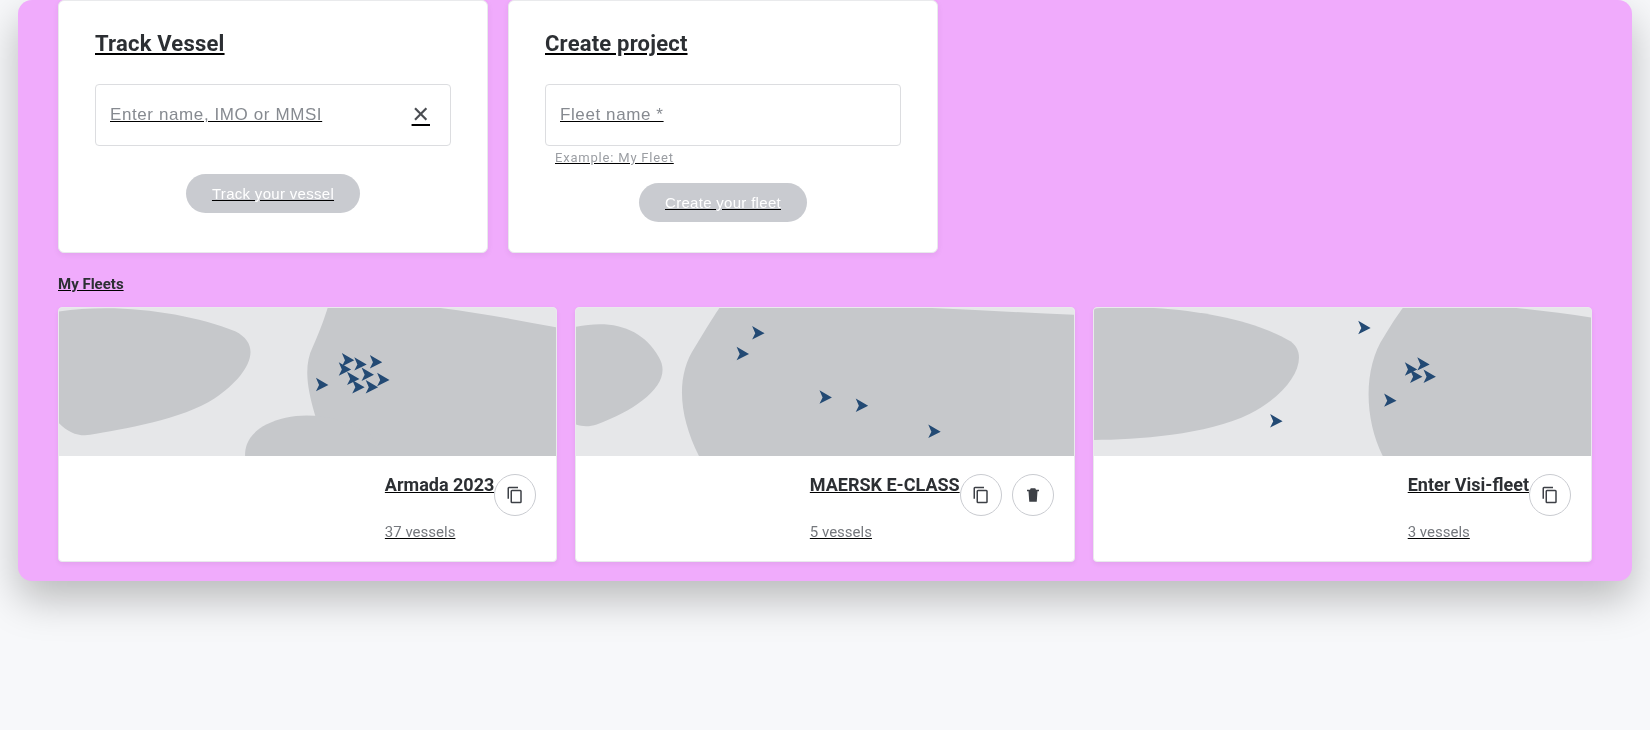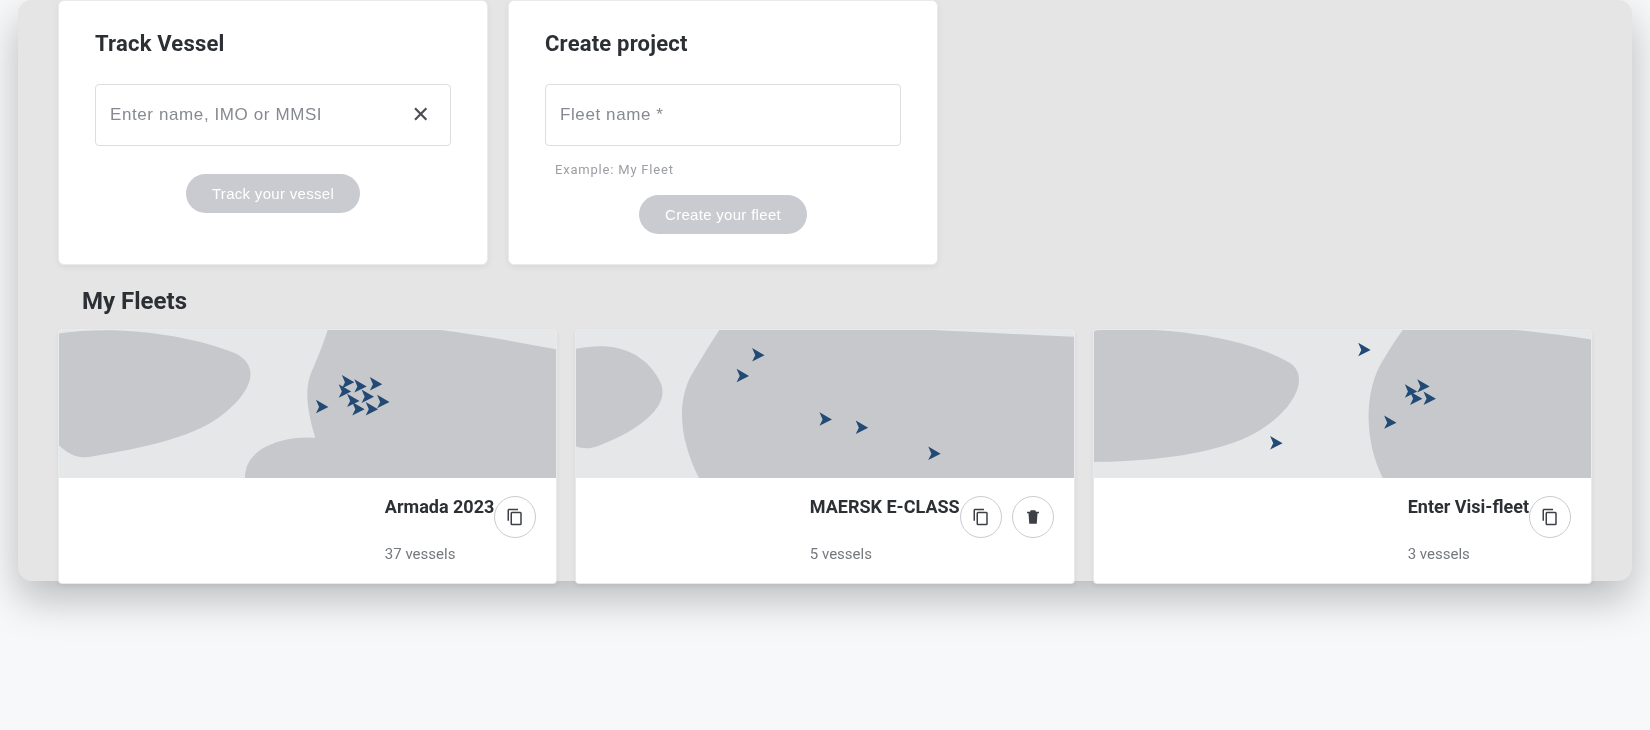--- a/index.html
+++ b/index.html
@@ -5,26 +5,27 @@
   * { box-sizing: border-box; margin: 0; padding: 0; }
   body {
     font-family: -apple-system, BlinkMacSystemFont, "Segoe UI", Roboto, Helvetica, Arial, sans-serif;
     background: #f7f8fa;
     width: 1650px;
     height: 730px;
     overflow: hidden;
   }
   .app-shell {
     margin: 0 18px 18px 18px;
-    background: #e5e5e5;
+    background: #f0abfc;
     border-radius: 14px;
     box-shadow: 0 18px 40px rgba(0,0,0,0.25);
     height: 581px;
     position: relative;
     padding: 0;
+    text-decoration: underline;
   }
   .top-row {
     display: flex;
     gap: 20px;
     padding: 0 40px;
   }
   .card {
     background: #ffffff;
     border: 1px solid #e9eaec;
     border-radius: 6px;
@@ -67,41 +68,40 @@
     cursor: pointer;
     color: #4a4d52;
     font-size: 22px;
     line-height: 1;
     padding: 6px;
   }
   .helper {
     font-size: 13px;
     color: #9b9ea3;
     letter-spacing: 0.8px;
-    margin-top: 16px;
+    margin-top: 4px;
     margin-left: 10px;
   }
   .pill-btn {
     display: block;
     margin: 28px auto 0;
     background: #c9cbd0;
     color: #ffffff;
     border: none;
     border-radius: 999px;
     padding: 11px 26px;
     font-size: 15px;
     letter-spacing: 0.3px;
     cursor: default;
   }
   .section-title {
-    font-size: 24px;
+    font-size: 15px;
     font-weight: 700;
     color: #2c2f33;
     padding: 22px 40px 14px;
-    margin-left: 24px;
   }
   .fleets-row {
     display: flex;
     gap: 18px;
     padding: 0 40px;
   }
   .fleet-card {
     flex: 1;
     border: 1px solid #e9eaec;
     border-radius: 4px;

